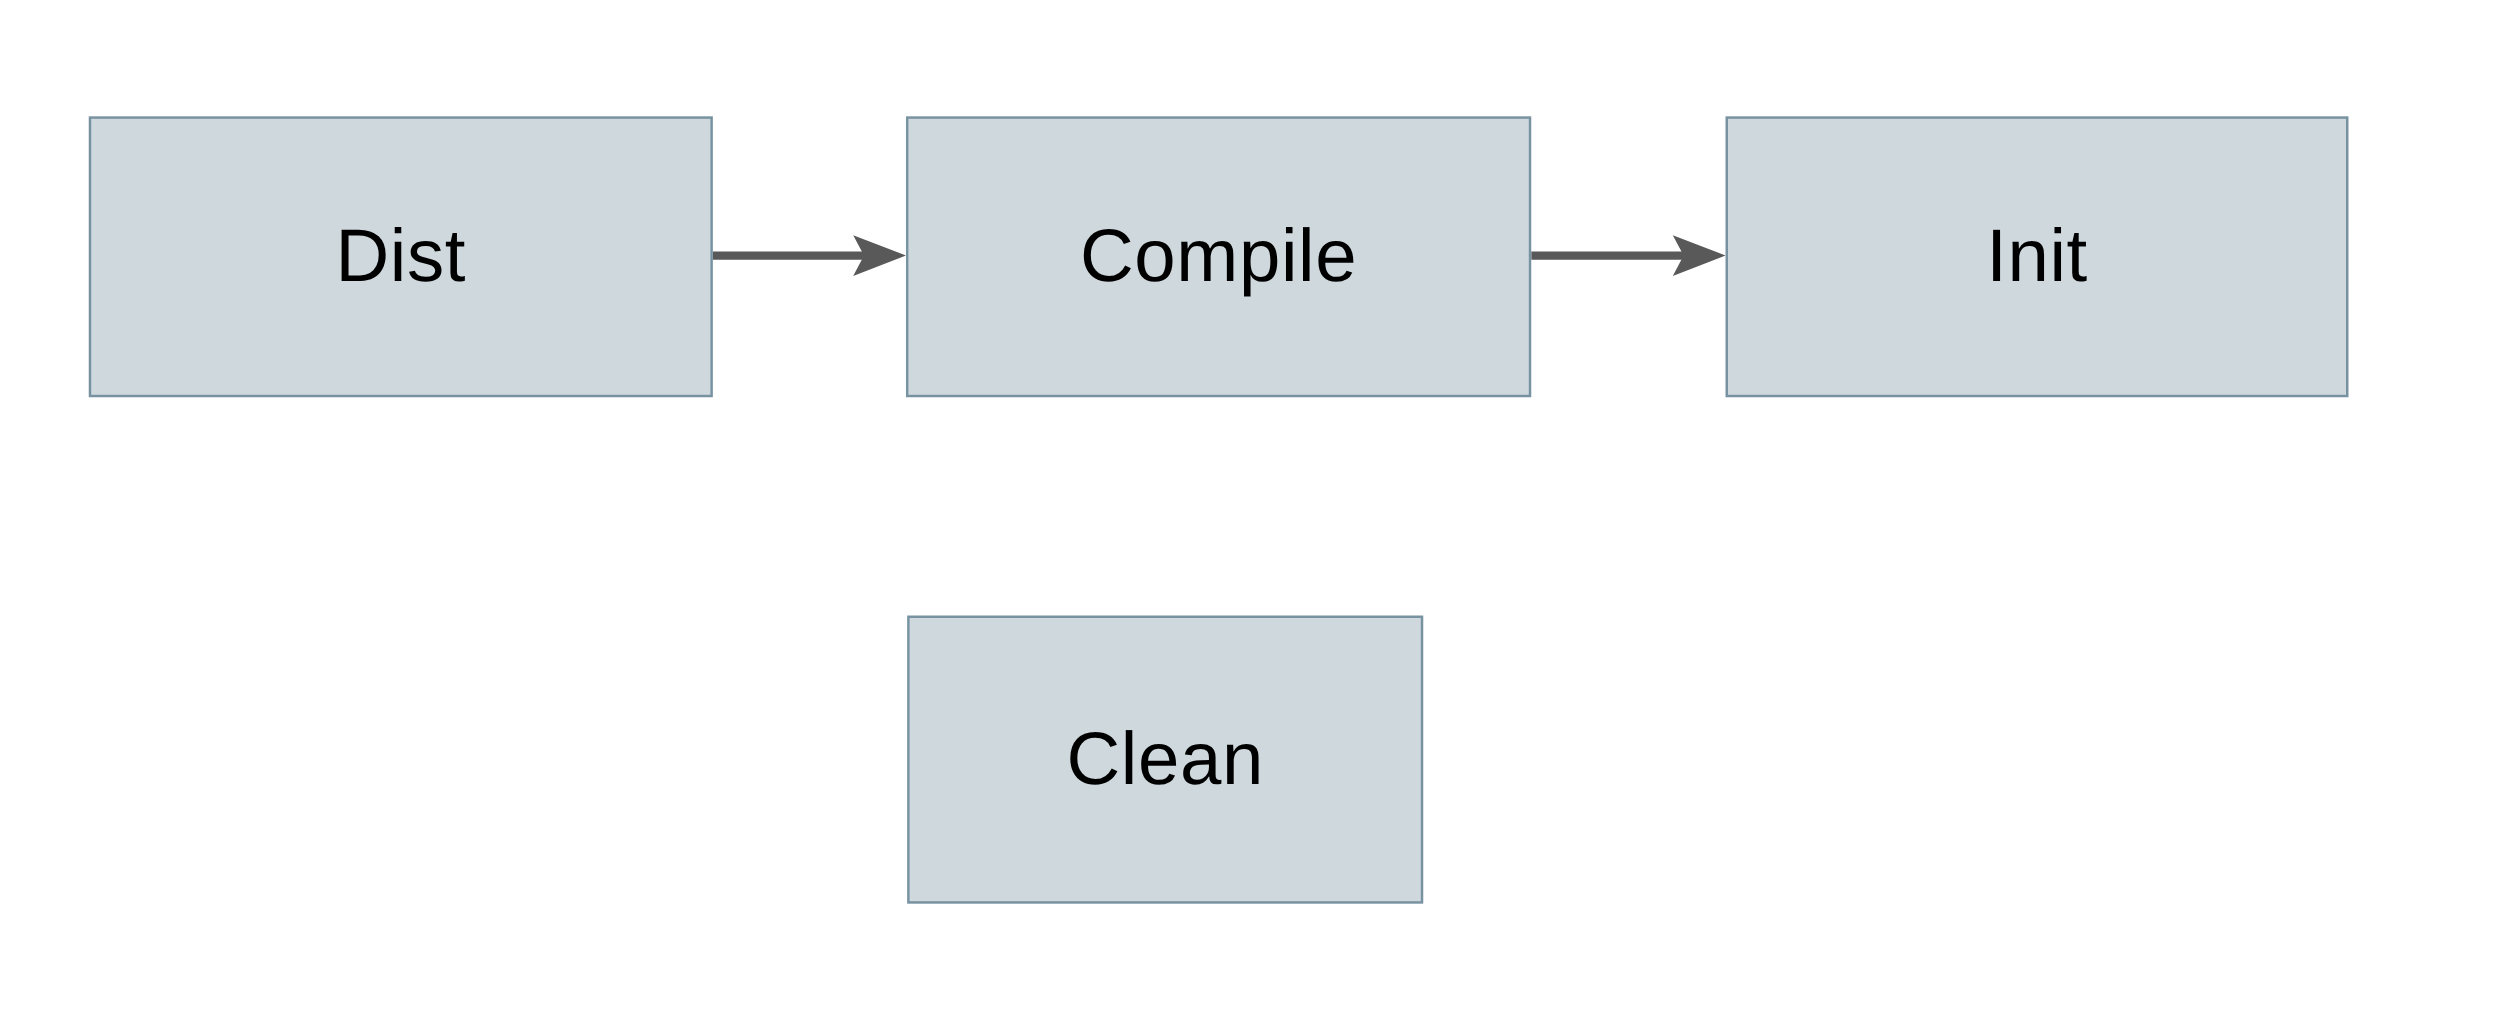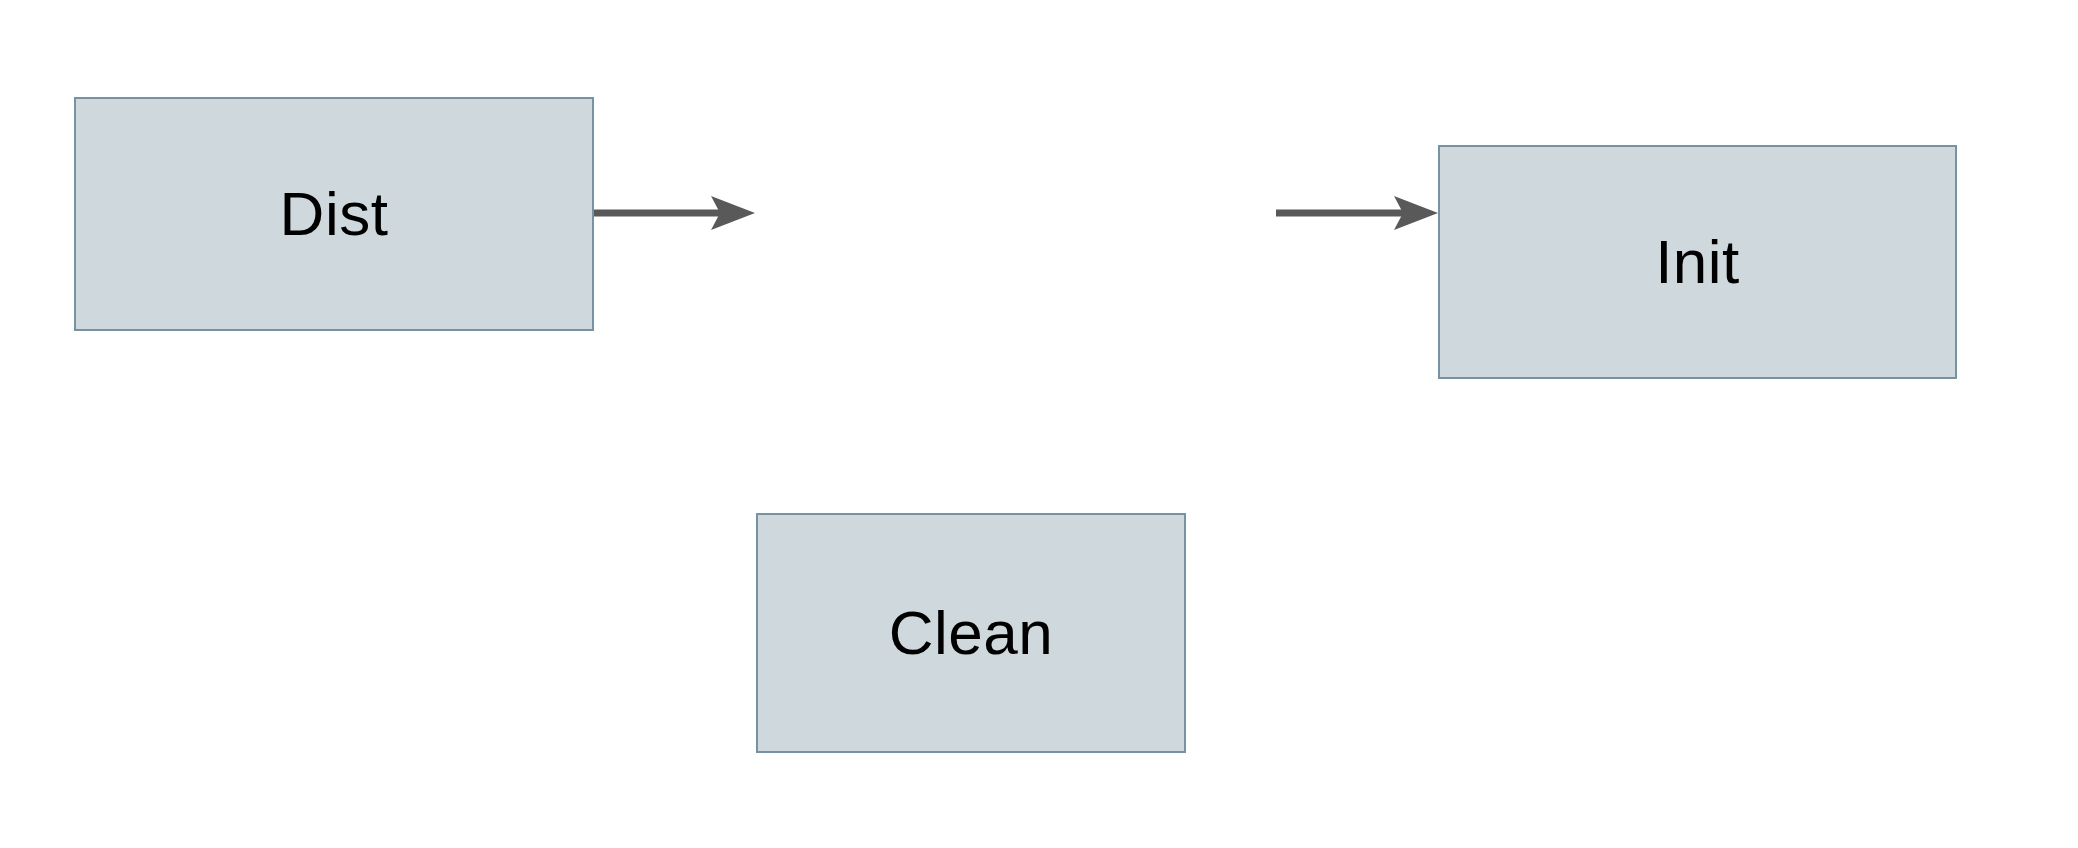--- a/index.html
+++ b/index.html
@@ -27,21 +27,21 @@
   .node-label {
     font-size: 62px;
     line-height: 1;
     color: var(--text_color, #000000);
     letter-spacing: 0.5px;
     white-space: nowrap;
     text-align: center;
   }
   #node-dist    { left: 74px;   top: 97px;  width: 520px; height: 234px; }
   #node-compile { left: 755px;  top: 97px;  width: 521px; height: 234px; }
-  #node-init    { left: 1438px; top: 97px;  width: 519px; height: 234px; margin-top: 48px; }
+  #node-init    { left: 1438px; top: 97px;  width: 519px; height: 234px; }
   #node-clean   { left: 756px;  top: 513px; width: 430px; height: 240px; }
   #edges {
     position: absolute;
     left: 0; top: 0;
     width: 2078px;
     height: 848px;
     pointer-events: none;
   }
   #edges .connector { pointer-events: stroke; }
   .edge-line {
@@ -69,20 +69,23 @@
     <g class="connector">
       <line class="edge-line" x1="1276" y1="213" x2="1404" y2="213"></line>
       <polygon class="edge-head" points="1394,196 1438,213 1394,230 1403,213"></polygon>
     </g>
   </svg>
 
   <div class="node" id="node-dist">
     <span class="node-label">Dist</span>
   </div>
 
+  <div class="node" id="node-compile">
+    <span class="node-label">Compile</span>
+  </div>
 
   <div class="node" id="node-init">
     <span class="node-label">Init</span>
   </div>
 
   <div class="node" id="node-clean">
     <span class="node-label">Clean</span>
   </div>
 
 </div>

